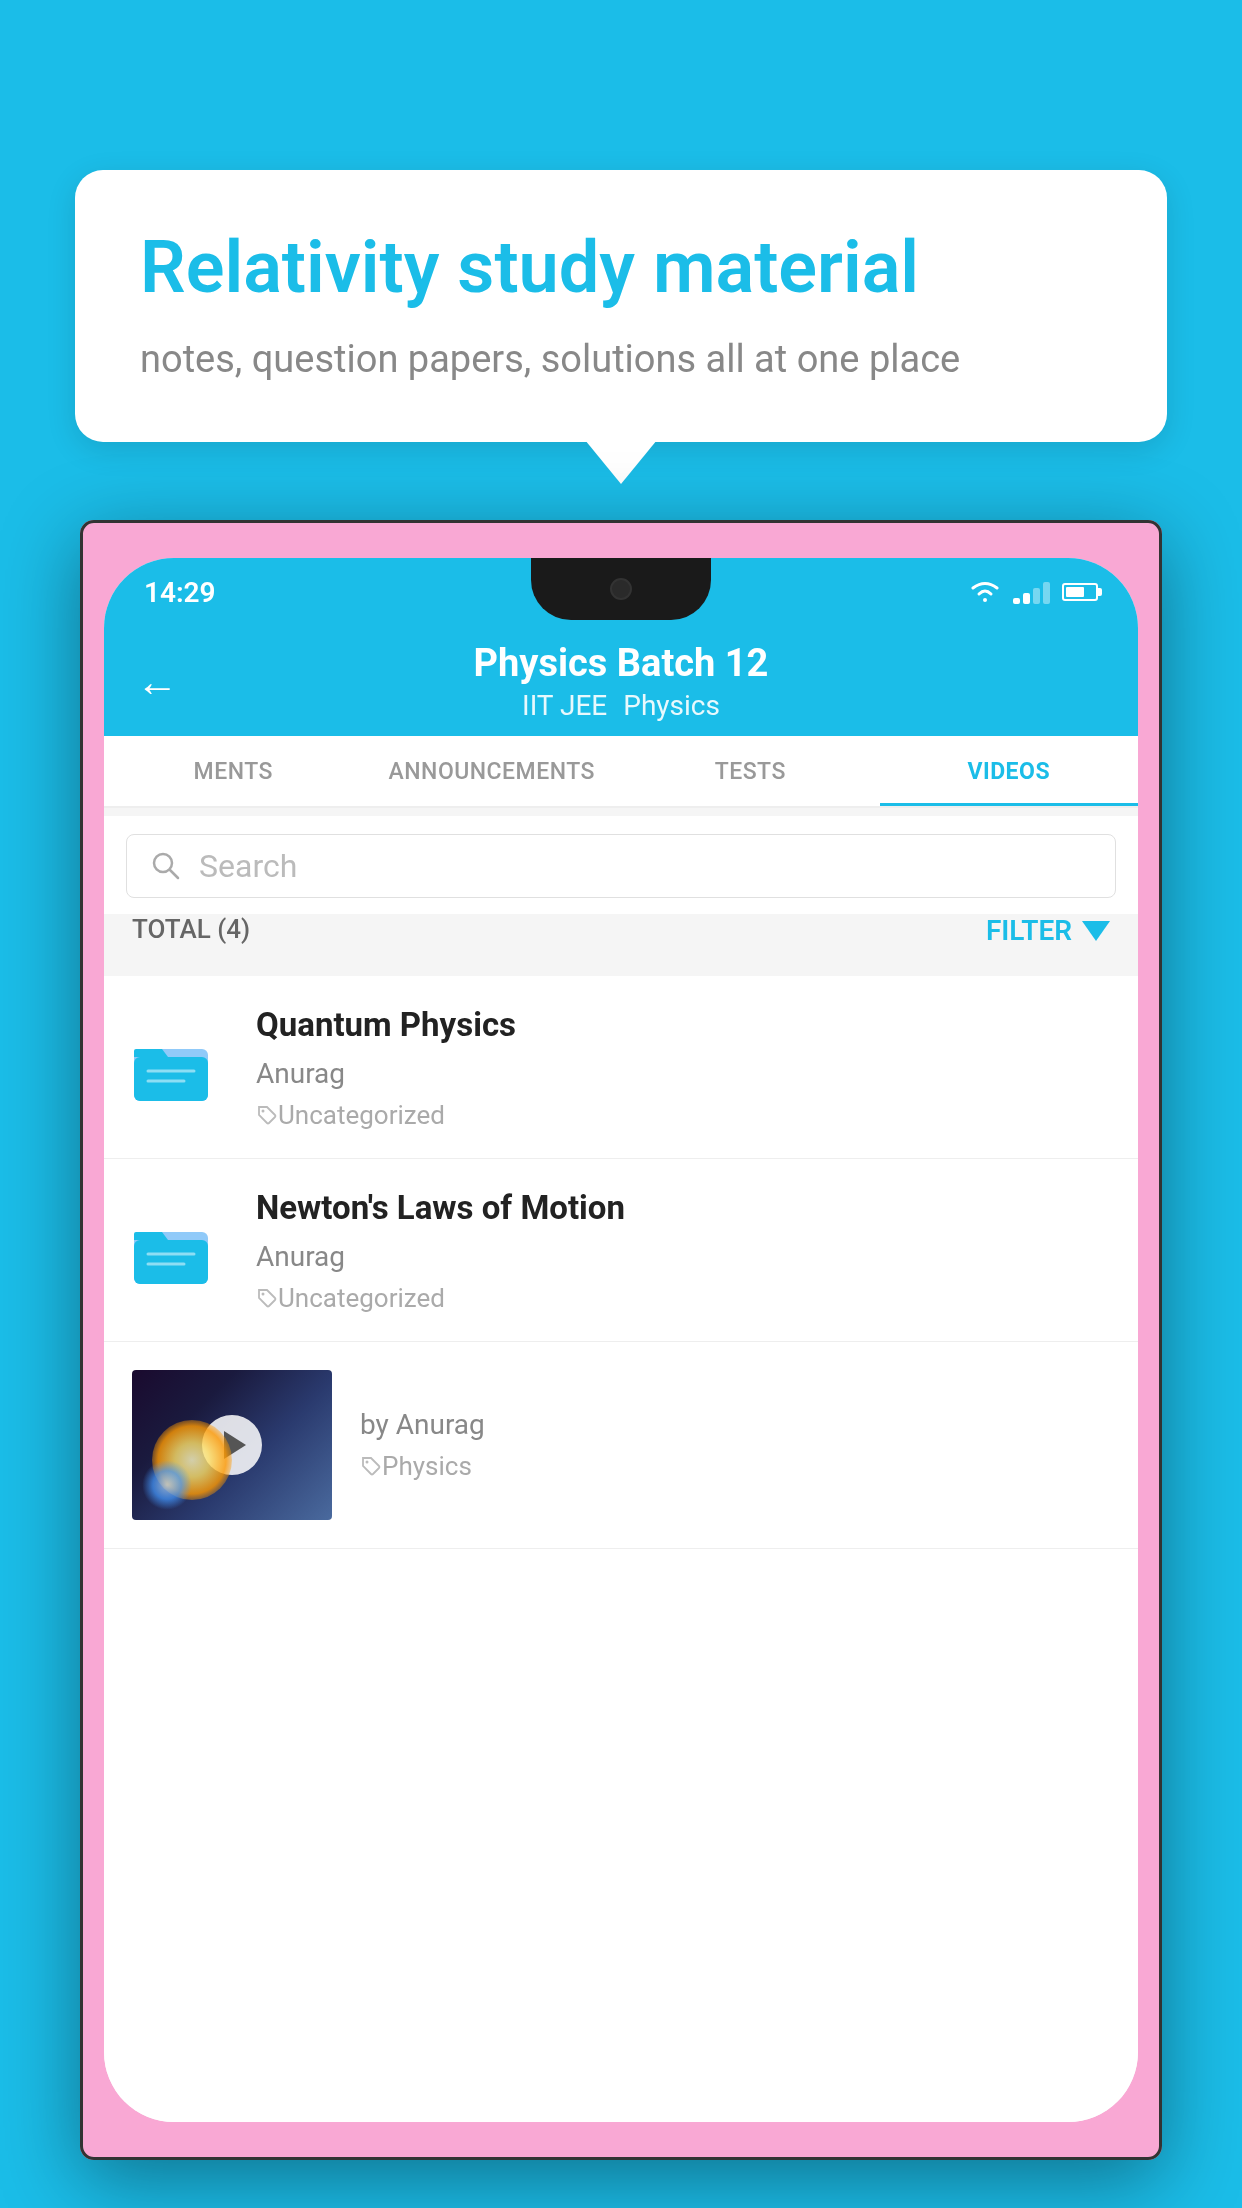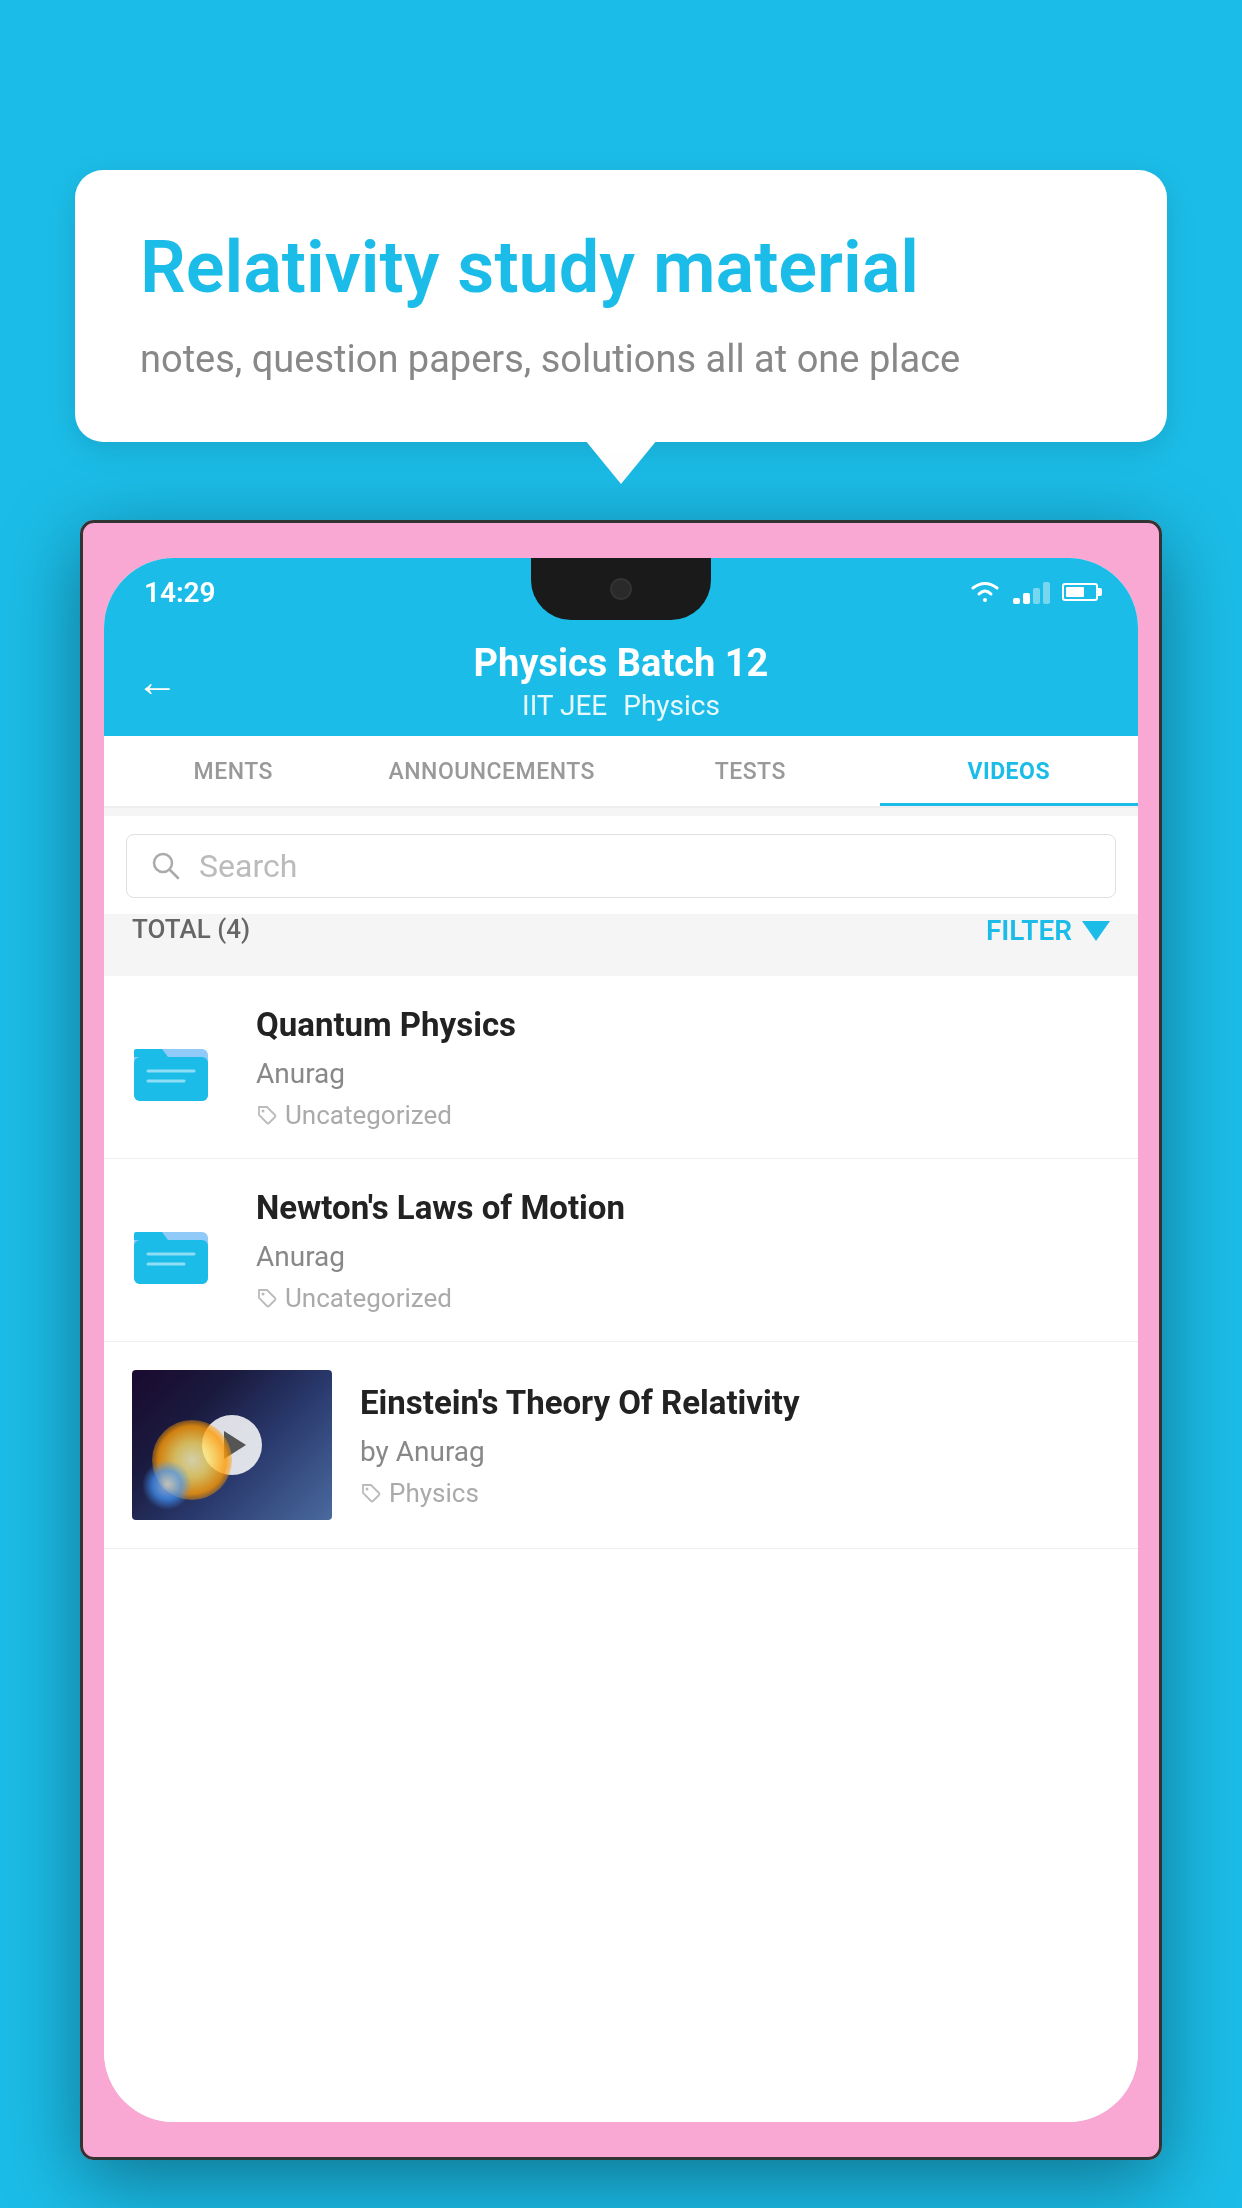--- a/index.html
+++ b/index.html
@@ -370,21 +370,21 @@
 
     .video-author {
       font-size: 28px;
       color: #888;
       margin-bottom: 10px;
     }
 
     .video-tag {
       display: flex;
       align-items: center;
-      gap: 7px;
+      gap: 0;
       color: #aaa;
       font-size: 26px;
     }
 
     
     .folder-svg {
       width: 80px;
       height: 75px;
     }
 
@@ -581,21 +581,20 @@
 
         <div class="video-item">
           <div class="einstein-thumb">
             <div class="orb"></div>
             <div class="orb2"></div>
             <div class="play-btn">
               <div class="play-triangle"></div>
             </div>
           </div>
           <div class="video-info">
-            <div class="video-title">Einstein's Theory Of Relativity</div>
             <div class="video-author">by Anurag</div>
             <div class="video-tag">
               <svg width="22" height="22" viewBox="0 0 22 22" fill="none">
                 <path d="M3 3 L3 11 L11 19 Q12 20 13 19 L19 13 Q20 12 19 11 L11 3 Z" stroke="#bbb" stroke-width="1.8" fill="none"></path>
                 <circle cx="7" cy="7" r="1.5" fill="#bbb"></circle>
               </svg>
               <span>Physics</span>
             </div>
           </div>
         </div>

